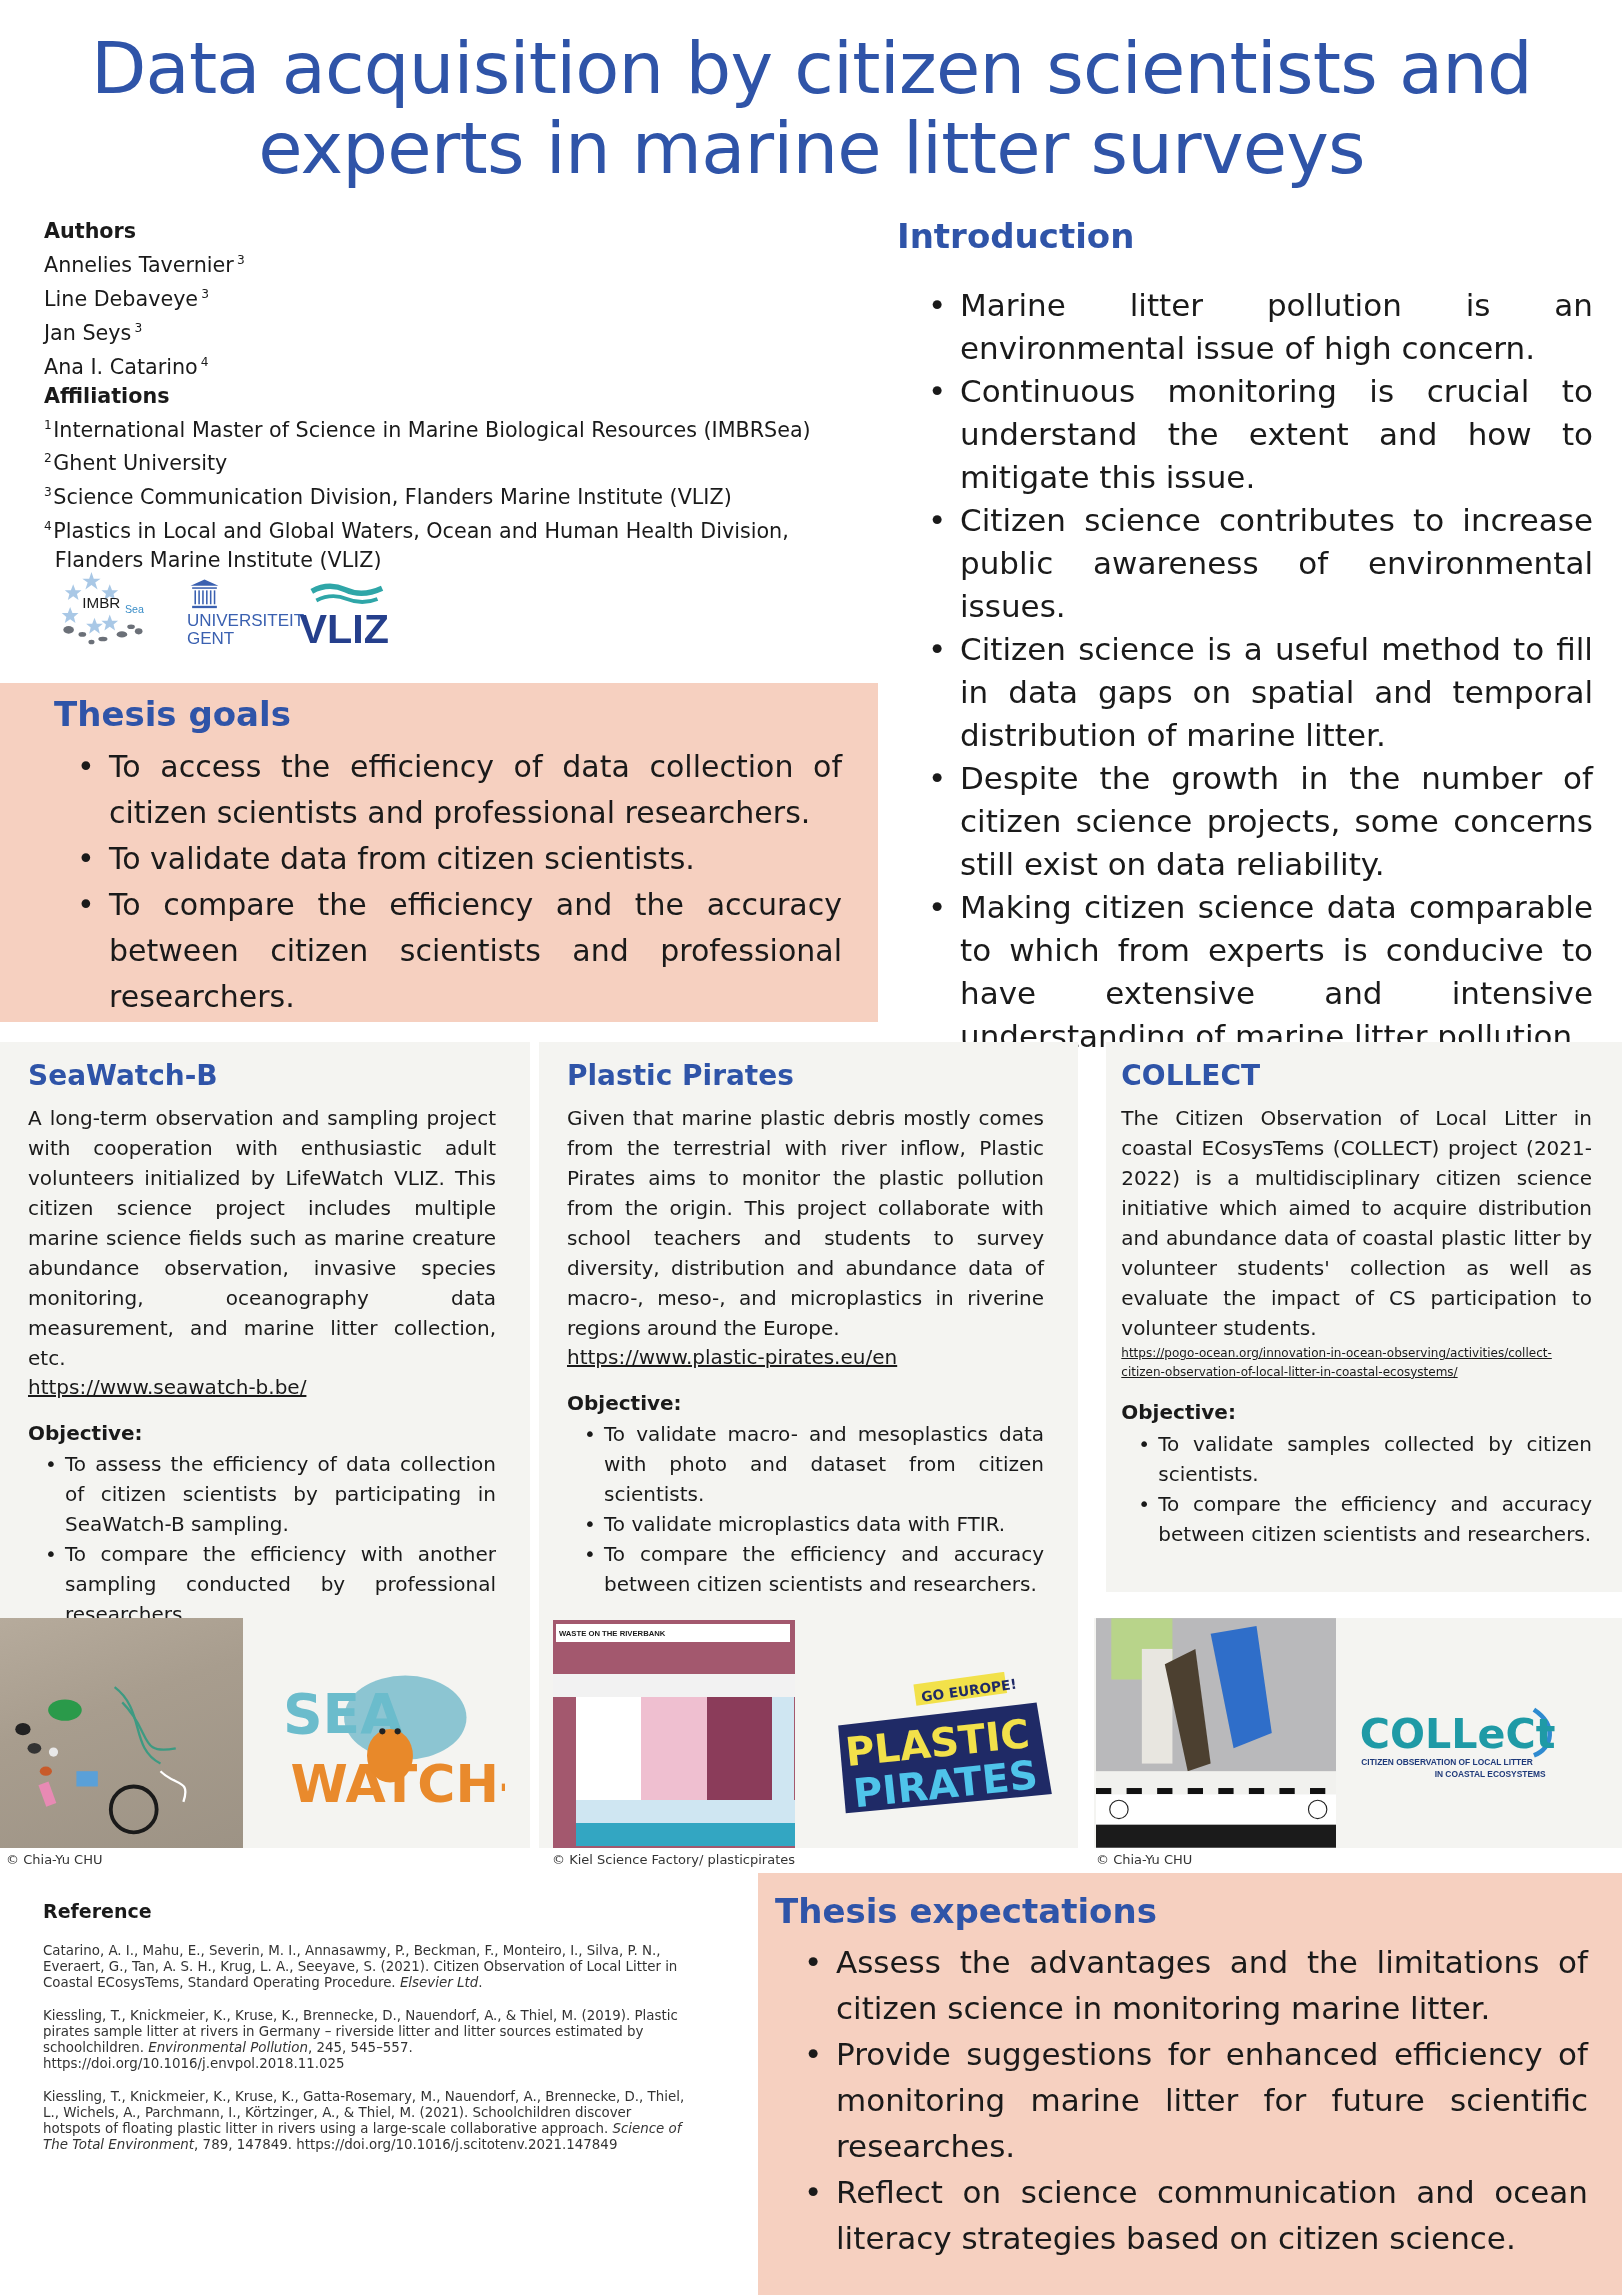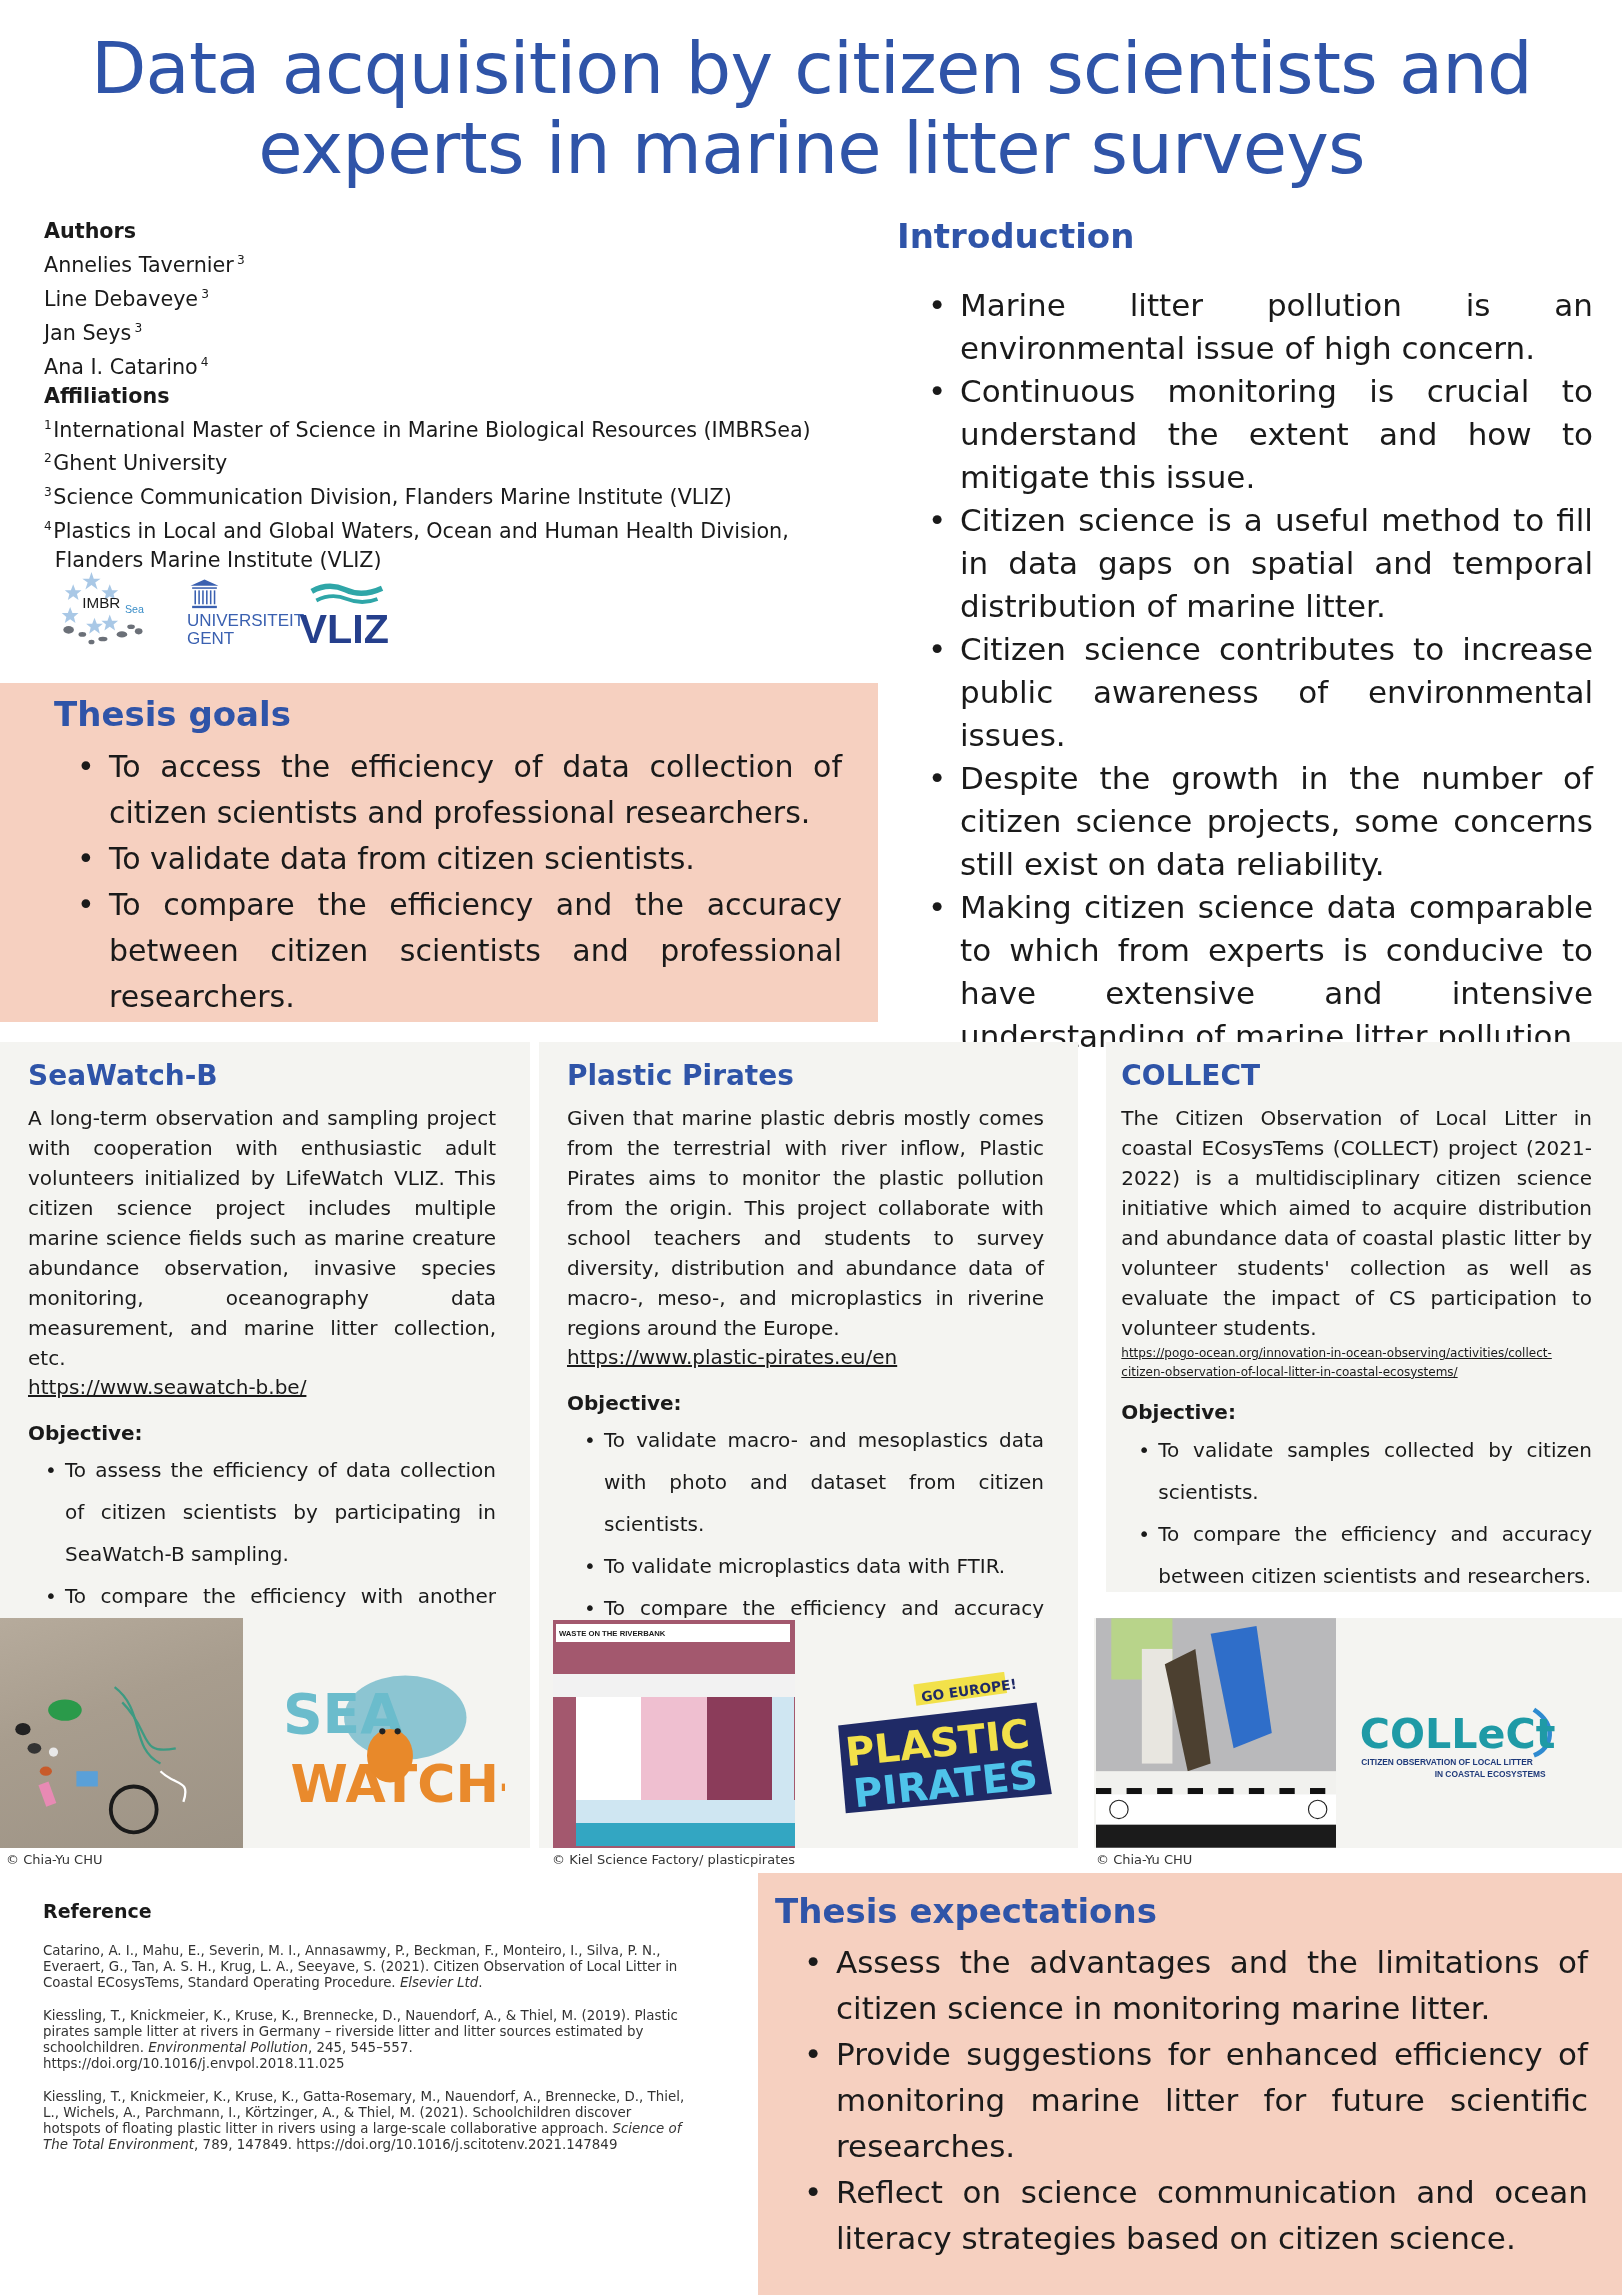--- a/index.html
+++ b/index.html
@@ -41,21 +41,21 @@
   .panel { top: 1042px; background: #f4f4f1; }
   .p1 { left: 0; width: 530px; height: 654px; }
   .p2 { left: 539px; width: 539px; height: 660px; }
   .p3 { left: 1106px; width: 517px; height: 550px; }
   .pbody { position: absolute; left: 28px; right: 34px; top: 0; }
   .pbody .ph { font-weight: 700; font-size: 28px; color: #2f54a8; margin: 17px 0 10.7px 0; font-family: "DejaVu Sans", sans-serif; }
   .pbody p.desc { margin: 0; font-size: 20px; line-height: 30px; text-align: justify; font-family: "DejaVu Sans", sans-serif; }
   .pbody a.url { display: block; font-size: 20px; line-height: 29px; color: #1a1a1a; text-decoration: underline; font-family: "DejaVu Sans", sans-serif; }
   .pbody a.url.small { font-size: 12px; line-height: 18.4px; margin-top: 1.5px; }
   .pbody .obj { font-weight: 700; font-size: 20px; margin-top: 17px; line-height: 29px; font-family: "DejaVu Sans", sans-serif; }
-  .pbody ul.obj-list { margin: 1.5px 0 0 0; padding: 0; list-style: none; font-size: 20px; line-height: 42px; font-family: "DejaVu Sans", sans-serif; }
+  .pbody ul.obj-list { margin: 1.5px 0 0 0; padding: 0; list-style: none; font-size: 20px; line-height: 30px; font-family: "DejaVu Sans", sans-serif; }
   .pbody ul.obj-list li { position: relative; padding-left: 37px; text-align: justify; }
   .pbody ul.obj-list li::before { content: "\2022"; position: absolute; left: 17px; top: 0; }
   
   .imgrow { top: 1618px; height: 230px; background: #f4f4f1; }
   .photo { position: absolute; overflow: hidden; }
   .caption { position: absolute; top: 1852px; font-size: 13px; color: #333; font-family: "DejaVu Sans", sans-serif; }
   
   .ref { left: 43px; top: 1900px; width: 650px; font-family: "DejaVu Sans", sans-serif; }
   .ref .rh { font-weight: 700; font-size: 19px; margin-bottom: 21.4px; }
   .ref p { margin: 0 0 17px 0; font-size: 13.4px; line-height: 16px; color: #333; }
@@ -143,22 +143,22 @@
     <li>To validate data from citizen scientists.</li>
     <li>To compare the efficiency and the accuracy between citizen scientists and professional researchers.</li>
   </ul>
 </div>
 
 <div class="abs intro">
   <h2 class="sec-h">Introduction</h2>
   <ul class="big">
     <li>Marine litter pollution is an environmental issue of high concern.</li>
     <li>Continuous monitoring is crucial to understand the extent and how to mitigate this issue.</li>
+    <li>Citizen science contributes to increase public awareness of environmental issues.</li>
     <li>Citizen science is a useful method to fill in data gaps on spatial and temporal distribution of marine litter.</li>
-    <li>Citizen science contributes to increase public awareness of environmental issues.</li>
     <li>Despite the growth in the number of citizen science projects, some concerns still exist on data reliability.</li>
     <li>Making citizen science data comparable to which from experts is conducive to have extensive and intensive understanding of marine litter pollution.</li>
   </ul>
 </div>
 
 <div class="abs panel p1">
   <div class="pbody">
     <h3 class="ph">SeaWatch-B</h3>
     <p class="desc">A long-term observation and sampling project with cooperation with enthusiastic adult volunteers initialized by LifeWatch VLIZ. This citizen science project includes multiple marine science fields such as marine creature abundance observation, invasive species monitoring, oceanography data measurement, and marine litter collection, etc.</p>
     <a class="url">https://www.seawatch-b.be/</a>

